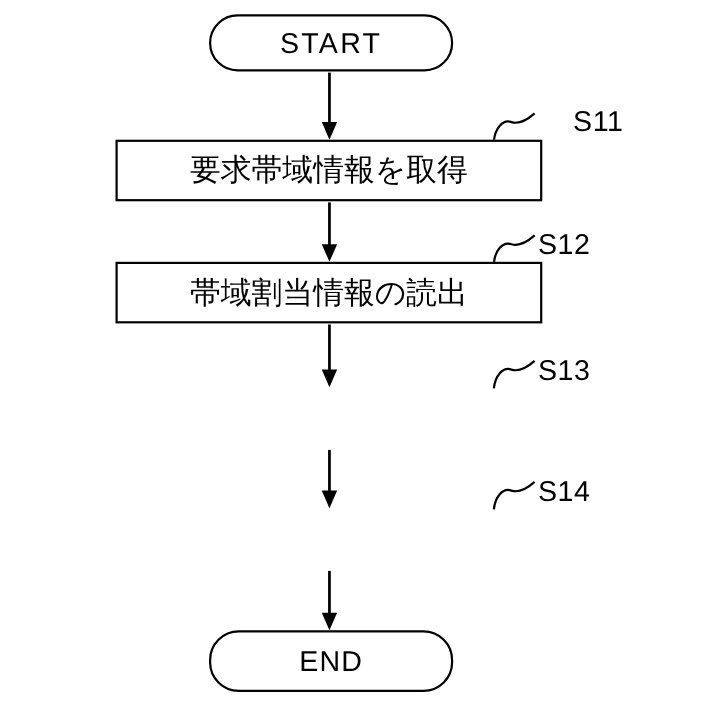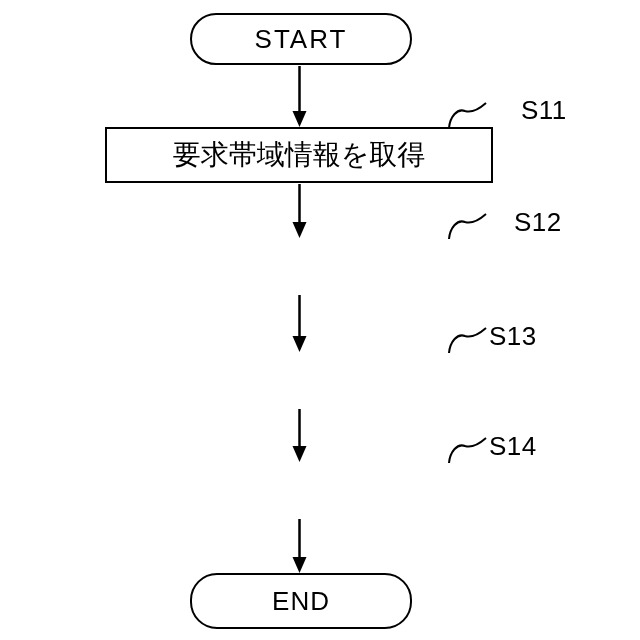--- a/index.html
+++ b/index.html
@@ -61,21 +61,21 @@
   .process.p3 { top: 352px; }
   .process.p4 { top: 462px; }
   .step-label {
     position: absolute;
     left: 489px;
     font-size: 26px;
     font-weight: 400;
     letter-spacing: 0.5px;
   }
   .step-label.l1 { top: 95px; margin-left: 32px; }
-  .step-label.l2 { top: 207px; margin-left: 25px; }
+  .step-label.l2 { top: 207px; }
   .step-label.l3 { top: 321px; }
   .step-label.l4 { top: 431px; }
 </style>
 </head>
 <body>
 
 <div class="canvas">
 
   <svg class="connector-layer" viewBox="0 0 640 640" xmlns="http://www.w3.org/2000/svg">
 
@@ -108,20 +108,23 @@
 
   <div class="terminator start">
     <span>START</span>
   </div>
 
   <div class="process p1">
     <span>要求帯域情報を取得</span>
   </div>
   <div class="step-label l1">S11</div>
 
+  <div class="process p2">
+    <span>帯域割当情報の読出</span>
+  </div>
   <div class="step-label l2">S12</div>
 
   <div class="step-label l3">S13</div>
 
   <div class="step-label l4">S14</div>
 
   <div class="terminator end">
     <span>END</span>
   </div>
 

